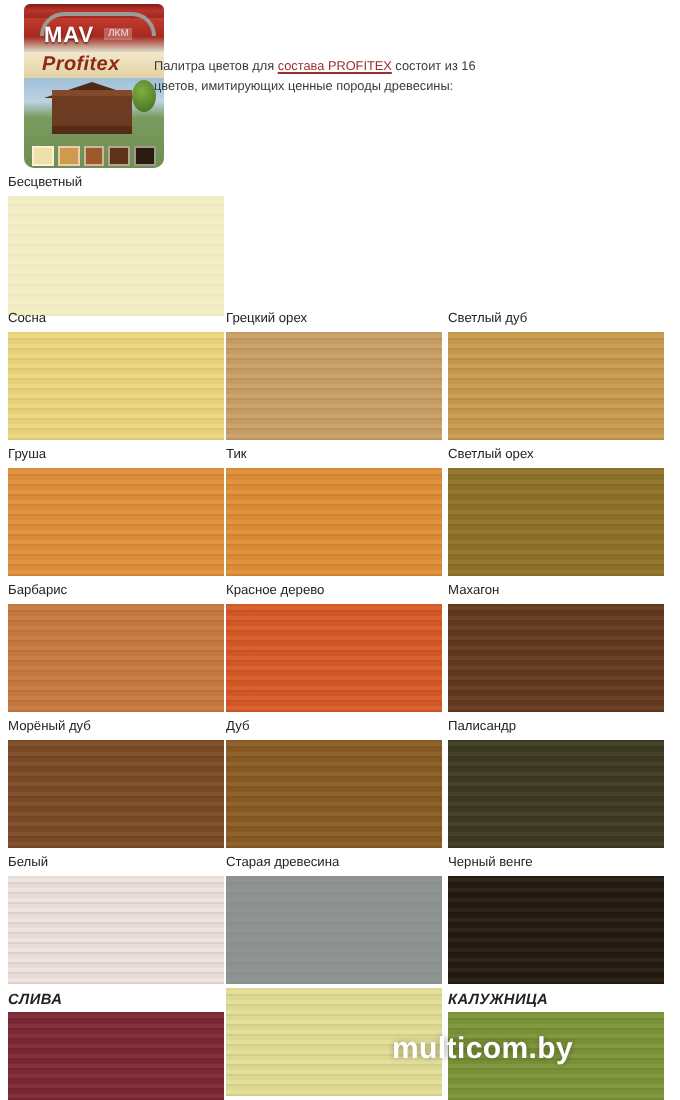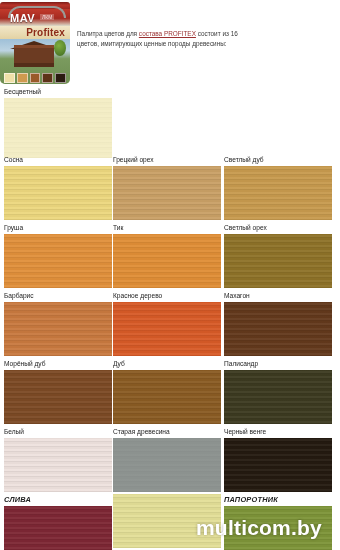--- a/index.html
+++ b/index.html
@@ -20,21 +20,21 @@
   #header {
     position: absolute;
     left: 0; top: 0;
     width: 340px;
     height: 88px;
   }
 
   
   #can {
     position: absolute;
-    left: 0; top: 2px;
+    left: 12px; top: 2px;
     width: 70px;
     height: 82px;
     border-radius: 3px 3px 5px 5px;
     overflow: hidden;
     background: #e8e2d4;
   }
   #can-lidtop {
     position: absolute; left: 0; top: 0;
     width: 70px; height: 9px;
     background: linear-gradient(180deg,#7c1d19 0%,#b9342a 35%,#8d241d 100%);
@@ -67,25 +67,25 @@
   }
   #can-band {
     position: absolute; left: 0; top: 24px;
     width: 70px; height: 13px;
     background: linear-gradient(180deg,#f2e7c8 0%,#e3d2a4 100%);
   }
   #can-brand {
     position: absolute; left: 9px; top: 24px;
     width: 56px; height: 13px;
     font-size: 10px;
+    font-style: italic;
     font-weight: bold;
     color: #8c2a18;
     line-height: 13px;
     letter-spacing: .2px;
-    text-align: right;
   }
   #can-photo {
     position: absolute; left: 0; top: 37px;
     width: 70px; height: 45px;
     background:
       linear-gradient(180deg, #9fc0d8 0%, #bcd3e2 26%, #7a9a5e 44%, #6f8f52 100%);
   }
   #can-house {
     position: absolute; left: 14px; top: 6px;
     width: 40px; height: 22px;
@@ -186,21 +186,21 @@
   }
   .swatch.flat::after { opacity: .28; }
 
   
   .swatch.tall { height: 60px; }
 
   
   #watermark {
     position: absolute;
     left: 196px; top: 516px;
-    font-size: 21px;
+    font-size: 15px;
     font-weight: bold;
     color: #ffffff;
     letter-spacing: .2px;
     text-shadow: 0 0 3px rgba(0,0,0,.35);
     pointer-events: none;
   }
 </style>
 </head>
 <body>
 
@@ -310,19 +310,19 @@
     </div>
     <div class="row">
       <div class="cell c0">
         <div class="label bold">СЛИВА</div>
         <div class="swatch" style="background: rgb(125, 39, 52);"></div>
       </div>
       <div class="cell c1">
         <div class="swatch" style="background: rgb(227, 223, 151);"></div>
       </div>
       <div class="cell c2">
-        <div class="label bold">ПАПОРОТНИК</div>
+        <div class="label bold">КАЛУЖНИЦА</div>
         <div class="swatch" style="background: rgb(125, 148, 56);"></div>
       </div>
     </div>
   </div>
 
 <div id="watermark">multicom.by</div>
 
 </body></html>

